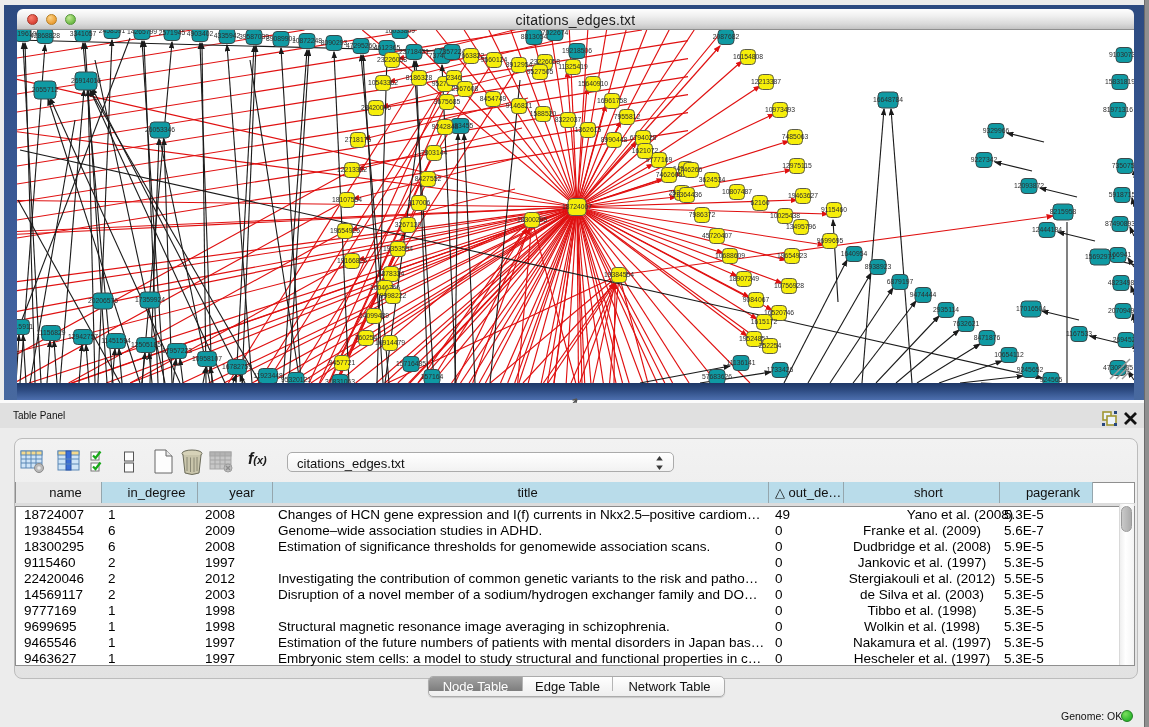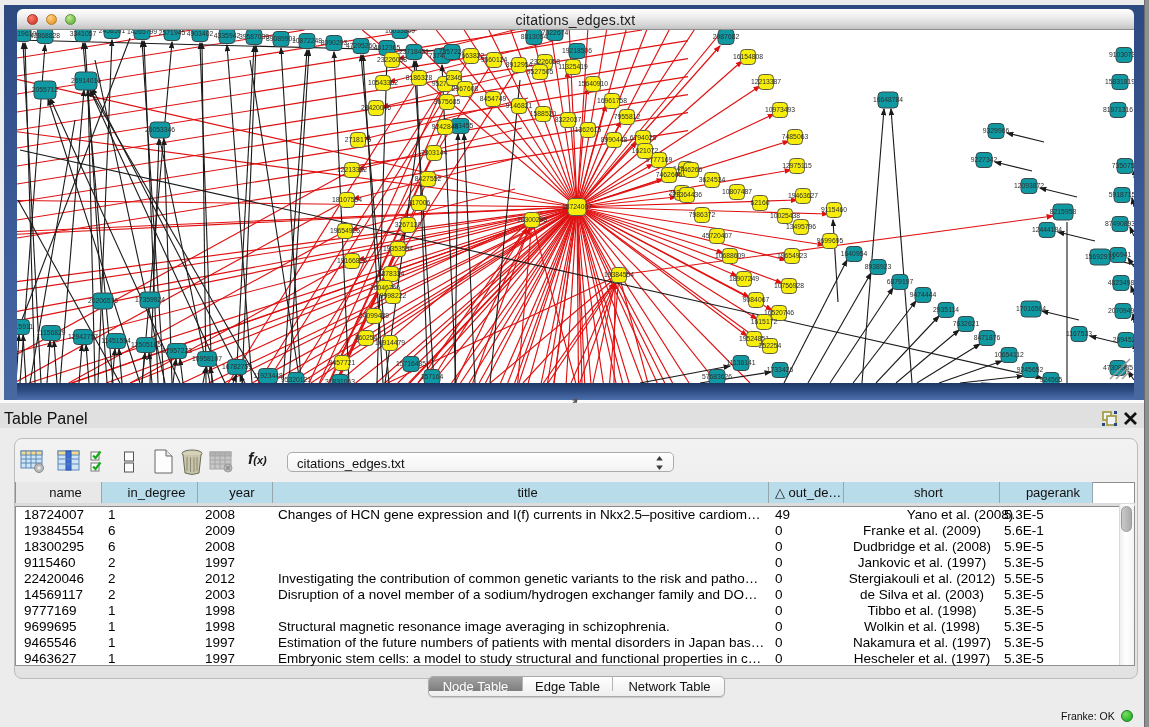--- a/index.html
+++ b/index.html
@@ -14,21 +14,21 @@
   font-size:14px; letter-spacing:0.2px; color:#1c1c1c; }
 .tl { position:absolute; top:5px; width:11px; height:11px; border-radius:50%; }
 #canvas { left:13px; top:25px; width:1117px; height:353px; background:#fff; overflow:hidden; }
 #winbottom { left:13px; top:378px; width:1117px; height:17px;
   background:linear-gradient(180deg,#1e3766 0%,#2c4a80 40%,#42639f 80%,#4d6fae 100%); }
 
 #rstrip { left:1144px; top:0; width:5px; height:727px; background:#8f8f8f; border-left:1px solid #6b6b6b; }
 
 #gapline { left:0; top:400px; width:1145px; height:3px; background:#fbfbfb; }
 #tpbar { left:0; top:403px; width:1145px; height:25px; background:#e0e0e0; }
-#tpbar .t { position:absolute; left:4px; top:7px; font-size:16px; color:#111; }
+#tpbar .t { position:absolute; left:13px; top:7px; font-size:10px; color:#111; }
 #content { left:0; top:428px; width:1145px; height:299px; background:#ececec; }
 #panel { left:14px; top:438px; width:1124px; height:241px; border-radius:8px;
   border:1px solid #bcbcbc; background:linear-gradient(180deg,#f2f2f2,#e2e2e2); }
 
 .icon { position:absolute; top:449px; }
 #combo { left:287px; top:452px; width:387px; height:20px; background:linear-gradient(180deg,#ffffff,#f2f2f2);
   border:1px solid #ababab; border-radius:5px; }
 #combo .ct { position:absolute; left:9px; top:2.5px; font-size:13px; color:#111; }
 
 #table { left:15px; top:482px; width:1120px; height:184px; background:#fff; border:1px solid #8f8f8f; }
@@ -713,28 +713,30 @@
     <span style="left:205px">2008</span>
 <span style="left:278px;width:487px;overflow:hidden;text-overflow:ellipsis">Changes of HCN gene expression and I(f) currents in Nkx2.5–positive cardiomyoc…</span>
     <span style="left:775px">49</span>
 <span style="left:882px;width:156px;text-align:center">Yano et al. (2008)</span>
     <span style="left:1004px">5.3E-5</span>
   </div>
 <div class="trow" style="top:523px">
 <span style="left:24px">19384554</span>
     <span style="left:108px">6</span>
     <span style="left:205px">2009</span>
+<span style="left:278px;width:487px;overflow:hidden;text-overflow:ellipsis">Genome–wide association studies in ADHD.</span>
     <span style="left:775px">0</span>
 <span style="left:844px;width:156px;text-align:center">Franke et al. (2009)</span>
-    <span style="left:1004px">5.6E-1</span>
+    <span style="left:1004px">5.6E-7</span>
   </div>
 <div class="trow" style="top:539px">
 <span style="left:24px">18300295</span>
     <span style="left:108px">6</span>
     <span style="left:205px">2008</span>
+<span style="left:278px;width:487px;overflow:hidden;text-overflow:ellipsis">Estimation of significance thresholds for genomewide association scans.</span>
     <span style="left:775px">0</span>
 <span style="left:844px;width:156px;text-align:center">Dudbridge et al. (2008)</span>
     <span style="left:1004px">5.9E-5</span>
   </div>
 <div class="trow" style="top:555px">
 <span style="left:24px">9115460</span>
     <span style="left:108px">2</span>
     <span style="left:205px">1997</span>
     <span style="left:775px">0</span>
 <span style="left:844px;width:156px;text-align:center">Jankovic et al. (1997)</span>
@@ -794,14 +796,14 @@
     <span style="left:1004px">5.3E-5</span>
   </div>
 <div id="sbtrack" class="abs"></div>
 <div id="sbthumb" class="abs"></div>
 
 <div id="tabs" class="abs">
   <div class="tab" id="tab1">Node Table</div>
   <div class="tab" id="tab2">Edge Table</div>
   <div class="tab" id="tab3">Network Table</div>
 </div>
-<div id="mem" class="abs">Franke: OK</div>
+<div id="mem" class="abs">Genome: OK</div>
 <div id="memdot" class="abs"></div>
 <div id="rstrip" class="abs"></div>
 </body></html>

